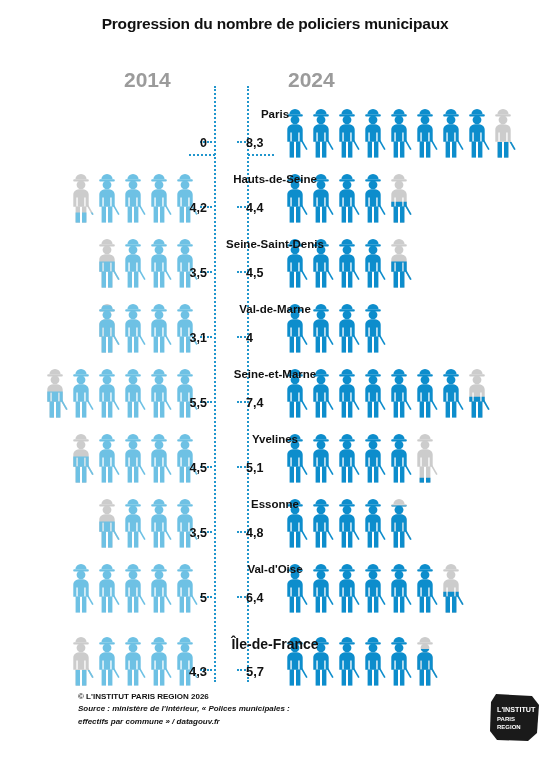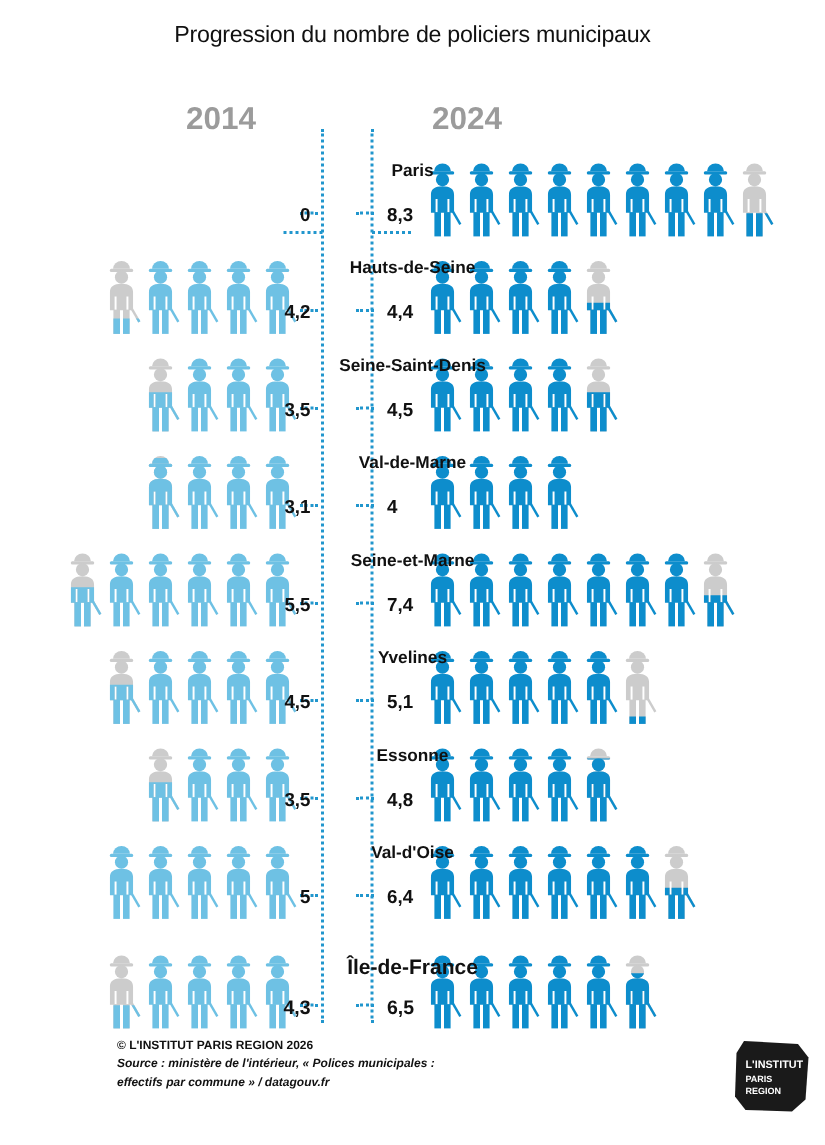--- a/index.html
+++ b/index.html
@@ -10,21 +10,21 @@
     font-family:"Liberation Sans", sans-serif;
     color:#1a1a1a;
     overflow:hidden;
     position:relative;
   }
 
   
   #title{
     position:absolute;left:0;top:14px;width:550px;
     text-align:center;
-    font-size:15.5px;font-weight:normal;line-height:1.28;
+    font-size:15.5px;font-weight:bold;line-height:1.28;
     letter-spacing:-0.2px;
     color:#111111;
   }
   #title .l{display:block;}
 
   
   #yearband{position:absolute;left:0;top:68px;width:550px;height:32px;}
   .yearlabel{
     position:absolute;top:0;
     font-size:21px;font-weight:bold;color:#9b9b9b;
@@ -63,21 +63,21 @@
     pointer-events:none;
   }
   .row.idf .rowlabel{font-size:14px;}
 
   .val{
     position:absolute;top:40px;
     font-size:12.5px;font-weight:bold;color:#111;
     z-index:5;
   }
   .val.left{right:343px;text-align:right;}
-  .val.right{left:258px;text-align:left;}
+  .val.right{left:246px;text-align:left;}
   .row.idf .val{font-size:13px;}
 
   
   .stub{
     position:absolute;top:45px;height:0;width:12px;
     border-top:2.5px dotted #2196cd;
   }
   .stub.left{left:200px;}
   .stub.right{left:237px;}
 
@@ -3217,21 +3217,21 @@
       <rect x="7.6" y="36.4" width="4.4" height="16.2"></rect>
       <rect x="14.0" y="36.4" width="4.4" height="16.2"></rect>
 
       <path d="M20.4 35.2 L25.6 44.2 L24.2 45.0 L19.0 36.0 z"></path>
     </g>
     </svg>
         </span>
     </div>
     <div class="rowlabel">Île-de-France</div>
     <div class="val left">4,3</div>
-    <div class="val right">6,5</div>
+    <div class="val right">5,7</div>
     <span class="stub left"></span>
     <span class="stub right"></span>
   </div>
   </div>
 
 <div id="footer">
   <div id="credit">
     <div>© L'INSTITUT PARIS REGION 2026</div>
     <div class="src">Source : ministère de l'intérieur, « Polices municipales :</div>
     <div class="src">effectifs par commune » / datagouv.fr</div>

